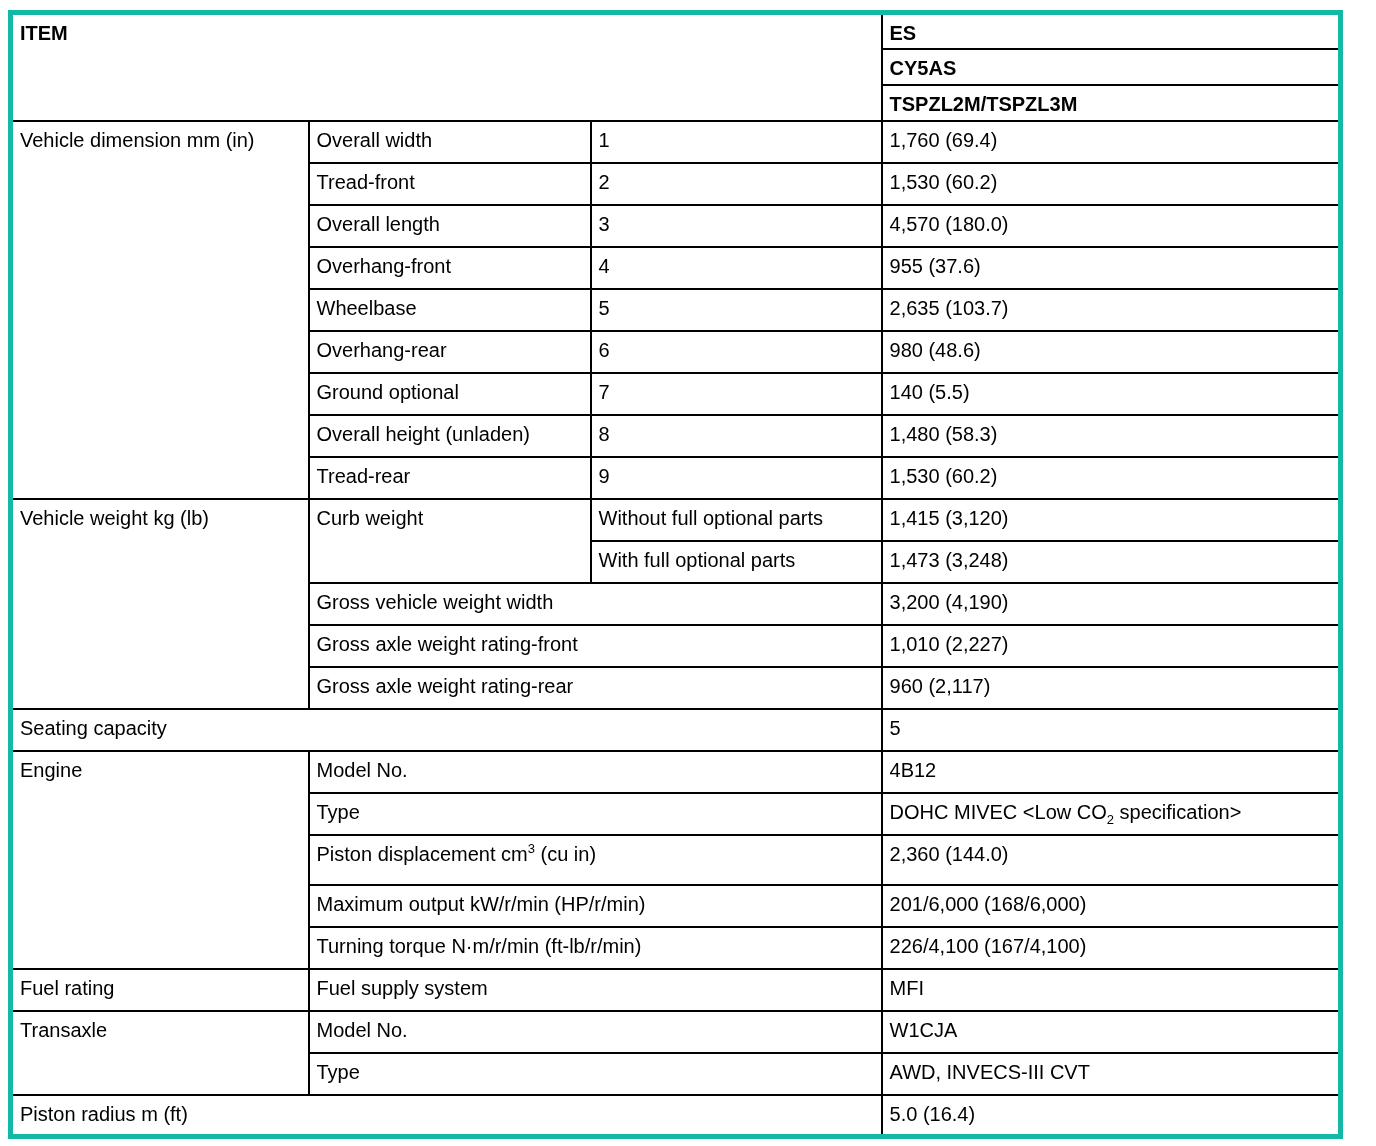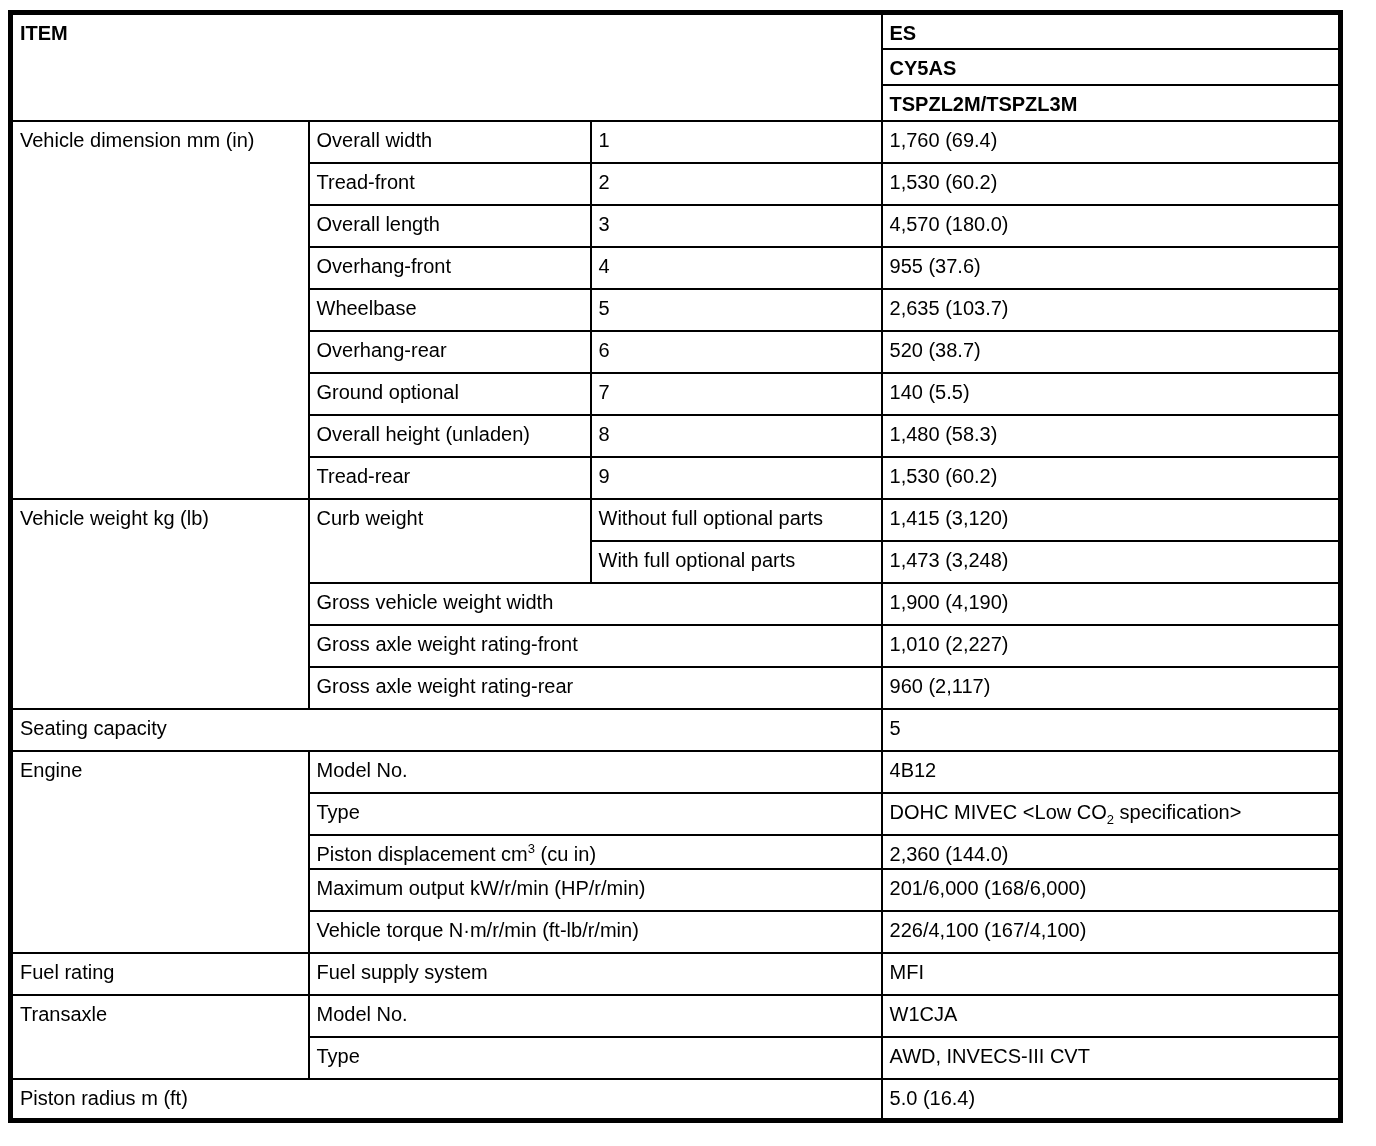--- a/index.html
+++ b/index.html
@@ -14,40 +14,40 @@
     font-family: "Liberation Sans", sans-serif;
     color: #000;
   }
   table.spec {
     position: absolute;
     left: 8px;
     top: 10px;
     width: 1330px;
     border-collapse: collapse;
     table-layout: fixed;
-    border: 5px solid #000000;
+    border: 5px solid #14b8a6;
   }
   table.spec th,
   table.spec td {
     border: 2px solid #000;
     vertical-align: top;
     text-align: left;
     padding: 6px 4px 2px 7px;
     font-size: 20px;
     line-height: 24px;
     font-weight: normal;
     overflow: hidden;
     white-space: nowrap;
   }
   table.spec th {
     font-weight: bold;
   }
   tr.hdr { height: 36px; }
   tr.row { height: 42px; }
-  tr.row-tall { height: 34px; }
+  tr.row-tall { height: 50px; }
   sup.sp {
     font-size: 13px;
     line-height: 0;
     vertical-align: super;
   }
   sub.sb {
     font-size: 13px;
     line-height: 0;
     vertical-align: sub;
   }
@@ -97,21 +97,21 @@
     <td>955 (37.6)</td>
   </tr>
   <tr class="row">
     <td>Wheelbase</td>
     <td>5</td>
     <td>2,635 (103.7)</td>
   </tr>
   <tr class="row">
     <td>Overhang-rear</td>
     <td>6</td>
-    <td>520 (38.7)</td>
+    <td>980 (48.6)</td>
   </tr>
   <tr class="row">
     <td>Ground optional</td>
     <td>7</td>
     <td>140 (5.5)</td>
   </tr>
   <tr class="row">
     <td>Overall height (unladen)</td>
     <td>8</td>
     <td>1,480 (58.3)</td>
@@ -127,21 +127,21 @@
     <td rowspan="2">Curb weight</td>
     <td>Without full optional parts</td>
     <td>1,415 (3,120)</td>
   </tr>
   <tr class="row">
     <td>With full optional parts</td>
     <td>1,473 (3,248)</td>
   </tr>
   <tr class="row">
     <td colspan="2">Gross vehicle weight width</td>
-    <td>1,900 (4,190)</td>
+    <td>3,200 (4,190)</td>
   </tr>
   <tr class="row">
     <td colspan="2">Gross axle weight rating-front</td>
     <td>1,010 (2,227)</td>
   </tr>
   <tr class="row">
     <td colspan="2">Gross axle weight rating-rear</td>
     <td>960 (2,117)</td>
   </tr>
 
@@ -161,21 +161,21 @@
   </tr>
   <tr class="row-tall">
     <td colspan="2"><span>Piston displacement cm</span><sup class="sp">3</sup><span> (cu in)</span></td>
     <td>2,360 (144.0)</td>
   </tr>
   <tr class="row">
     <td colspan="2">Maximum output kW/r/min (HP/r/min)</td>
     <td>201/6,000 (168/6,000)</td>
   </tr>
   <tr class="row">
-    <td colspan="2">Vehicle torque N·m/r/min (ft-lb/r/min)</td>
+    <td colspan="2">Turning torque N·m/r/min (ft-lb/r/min)</td>
     <td>226/4,100 (167/4,100)</td>
   </tr>
 
   <tr class="row">
     <td>Fuel rating</td>
     <td colspan="2">Fuel supply system</td>
     <td>MFI</td>
   </tr>
 
   <tr class="row">

